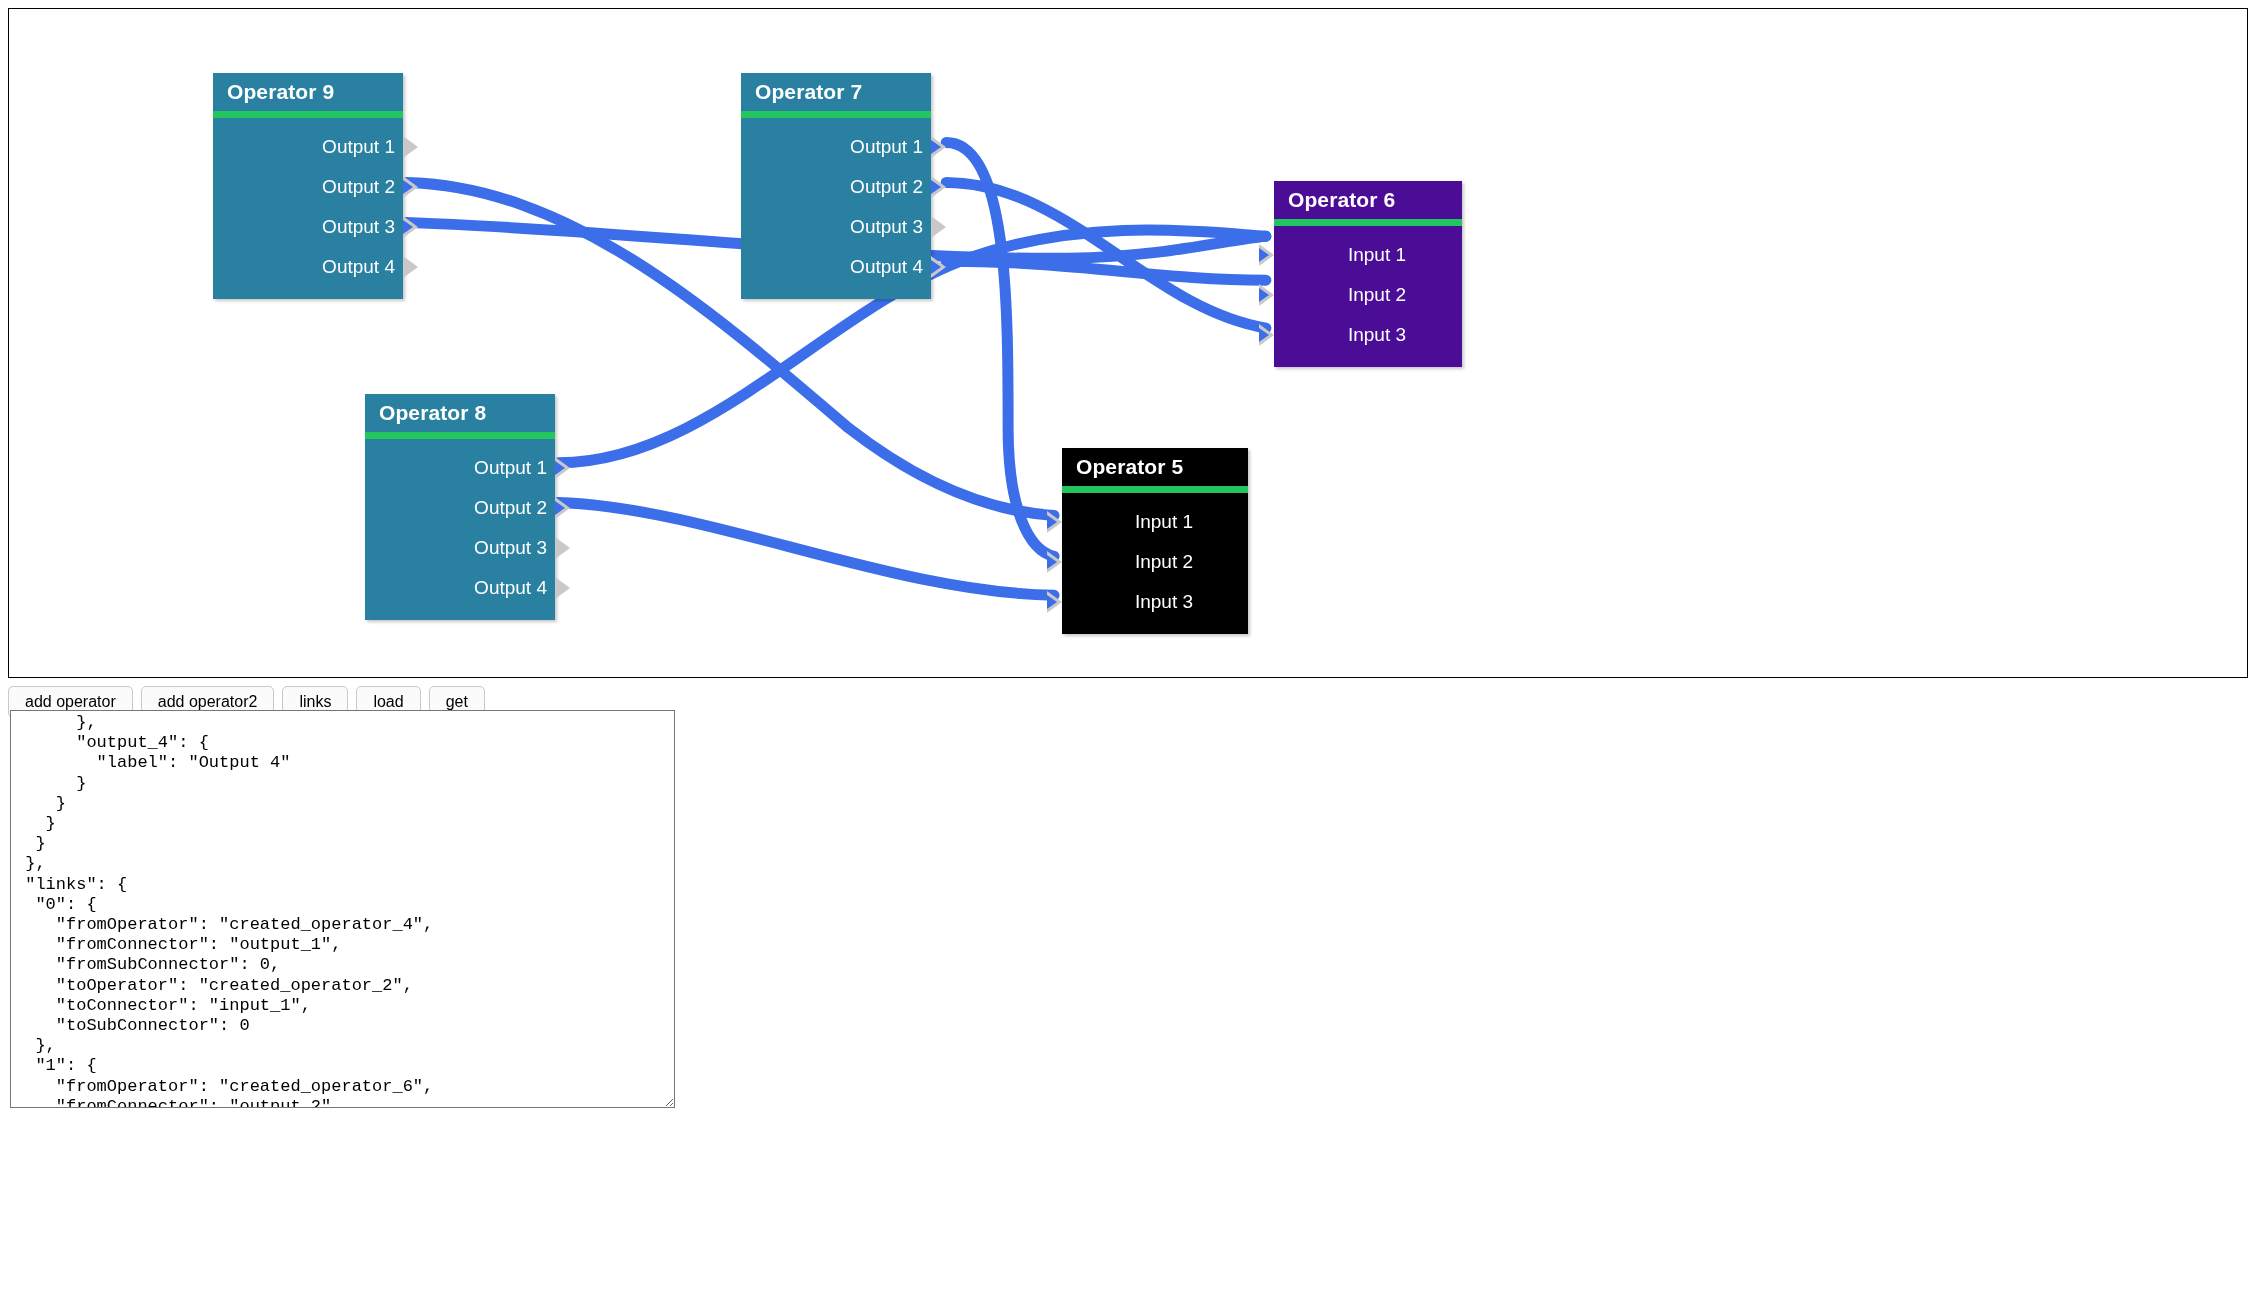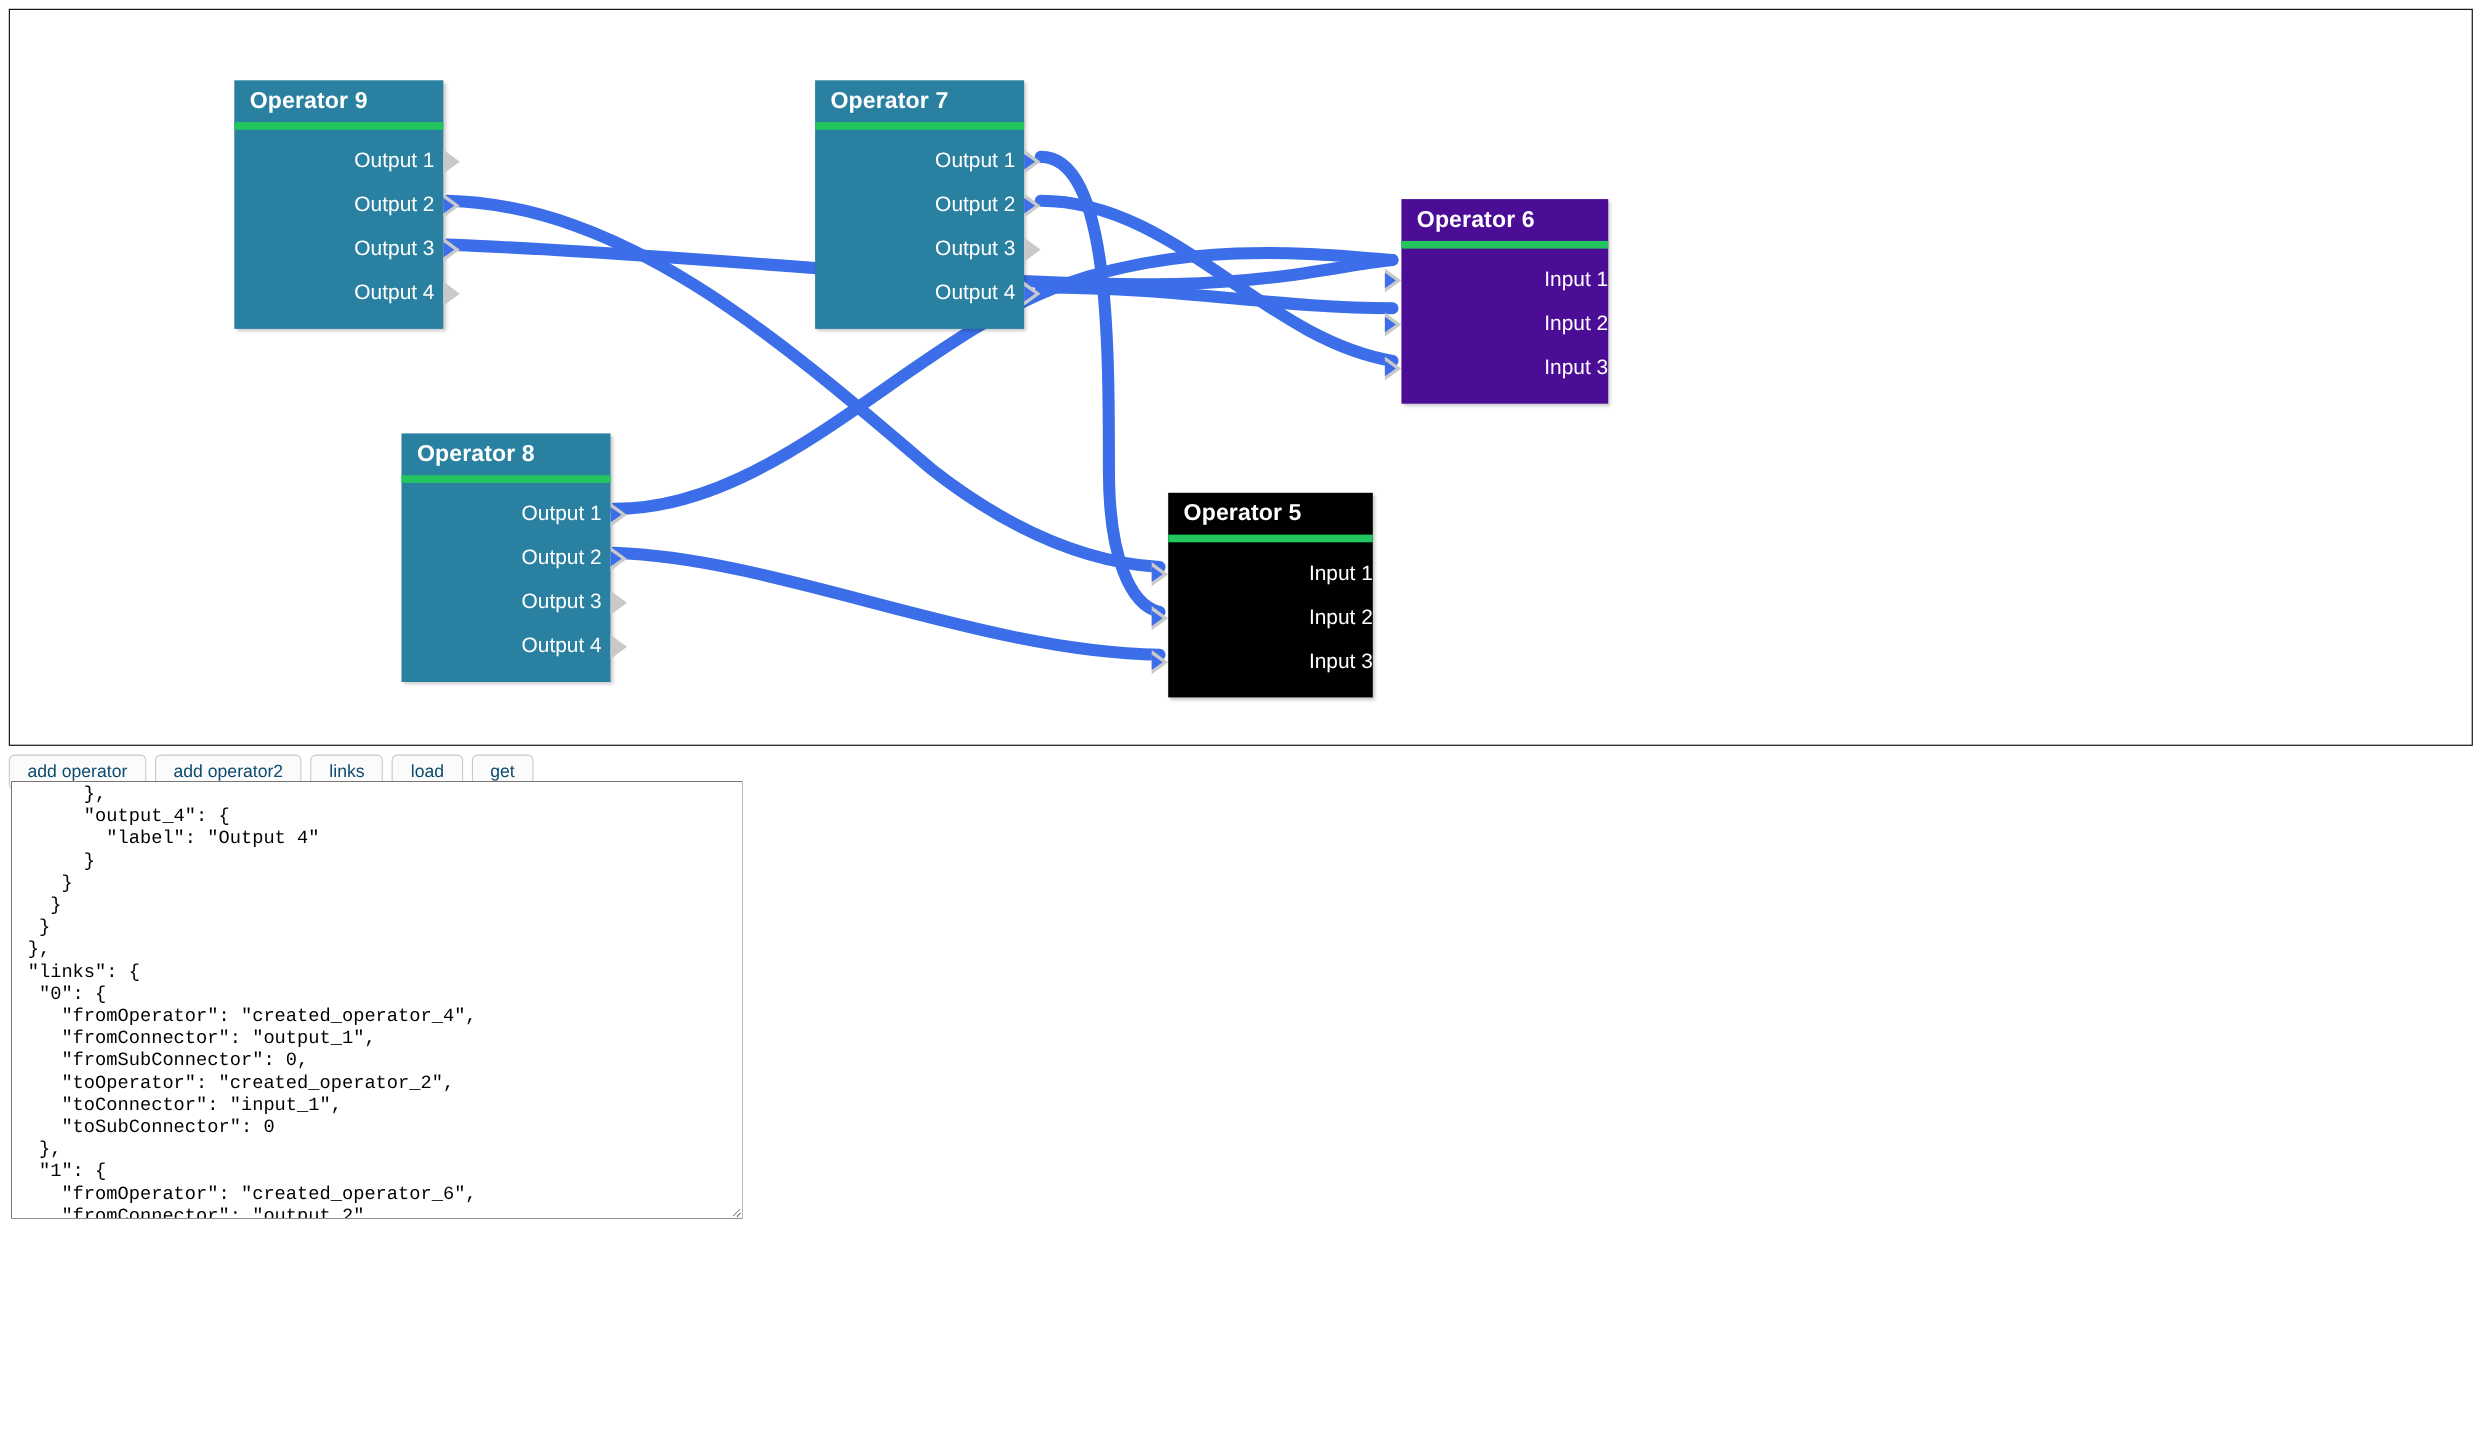--- a/index.html
+++ b/index.html
@@ -58,21 +58,21 @@
   }
   .connector-row {
     position: relative;
     height: 40px;
     line-height: 40px;
     color: #ffffff;
     font-size: 19px;
     white-space: nowrap;
   }
   .connector-row.out { text-align: right; padding-right: 8px; }
-  .connector-row.in  { text-align: right;  padding-left: 18px; }
+  .connector-row.in  { text-align: center;  padding-left: 18px; }
 
   
   .conn-arrow {
     position: absolute;
     top: 50%;
     margin-top: -11px;
     width: 0; height: 0;
     border-top: 11px solid transparent;
     border-bottom: 11px solid transparent;
     border-left: 15px solid #c9c9c9;
@@ -101,21 +101,21 @@
     position: absolute;
     left: 8px;
     top: 686px;
     display: flex;
     gap: 8px;
     align-items: center;
   }
   #toolbar button {
     font-family: "Liberation Sans", sans-serif;
     font-size: 16px;
-    color: #0c4a6e;
+    color: #000000;
     background: #fbfbfb;
     border: 1px solid #c9c9c9;
     border-radius: 5px;
     padding: 5px 16px;
     line-height: 20px;
     cursor: pointer;
   }
 
   
   #json-textarea {

